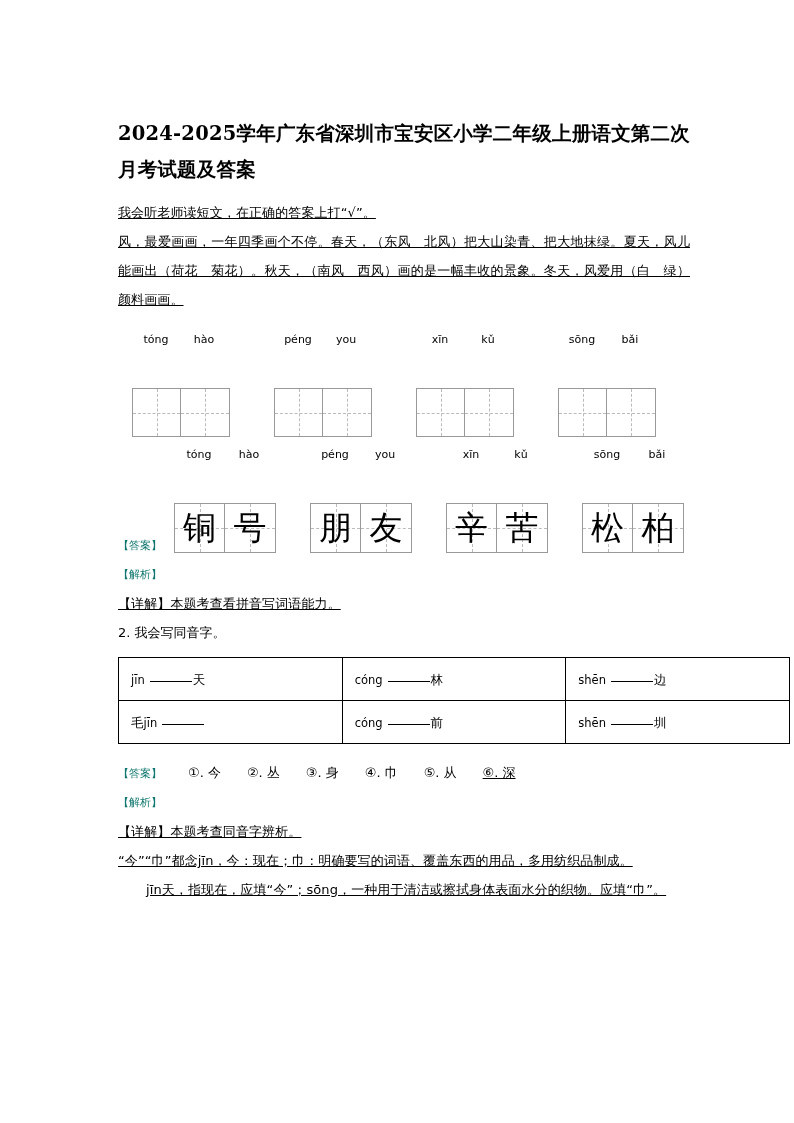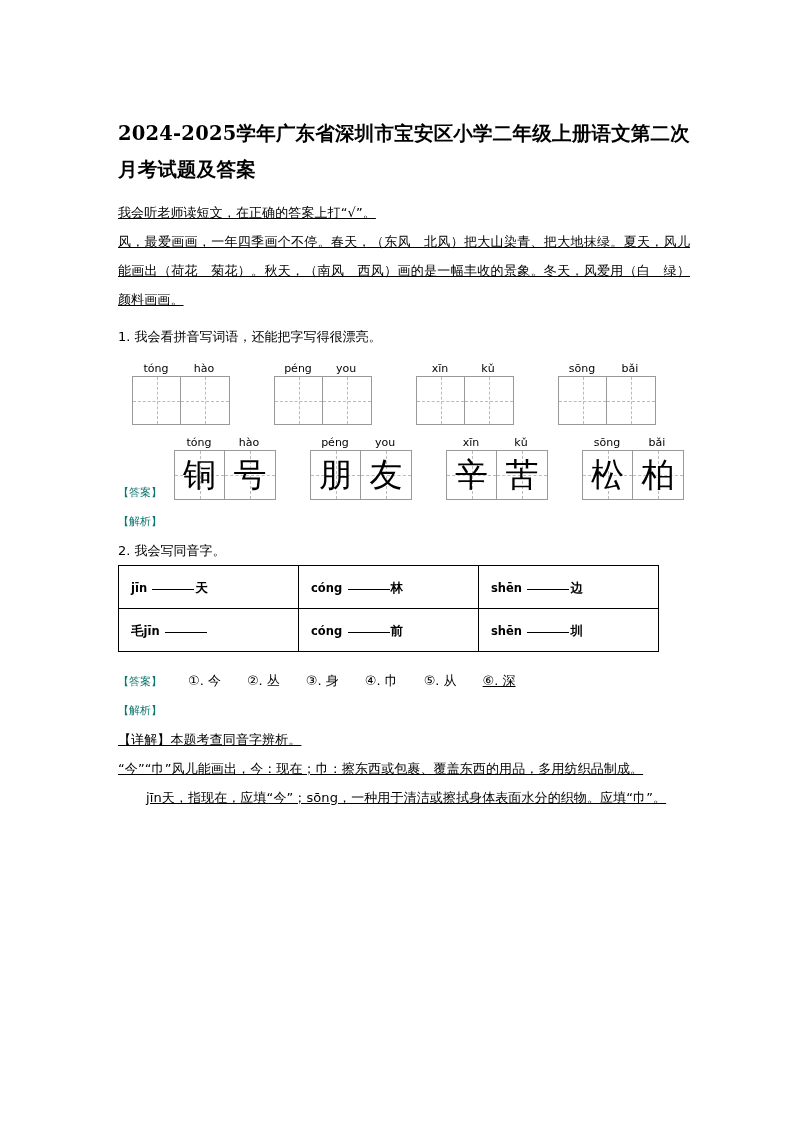--- a/index.html
+++ b/index.html
@@ -57,21 +57,21 @@
   .gap-md { height: 14px; }
 
   
   .grid-row {
     display: flex;
     align-items: flex-end;
   }
   .grid-row.blank  { padding-left: 14px; gap: 44px; margin-top: 10px; }
   .grid-row.answer { padding-left: 56px; gap: 34px; margin-top: 10px; }
 
-  .word-block { display: flex; flex-direction: column; }
+  .word-block { display: flex; flex-direction: column; gap: 41px; }
   .pinyin-pair {
     display: flex;
     font-family: "DejaVu Sans", "Liberation Sans", sans-serif;
     font-size: 11px;
     line-height: 15px;
     color: #000;
   }
   .pinyin-pair span {
     width: 48px;
     text-align: center;
@@ -138,24 +138,24 @@
     margin-left: 26px;
     display: flex;
     justify-content: space-between;
   }
   .ans-items .ai { margin-right: 26px; white-space: nowrap; }
   .ans-items .ai:last-child { margin-right: 0; text-decoration: underline; }
 
   
   table.hz {
     border-collapse: collapse;
-    width: 541px;
+    width: 672px;
+    margin-top: 10px;
     margin-left: 0;
     table-layout: fixed;
-    font-weight: bold;
   }
   table.hz td {
     border: 1px solid #000000;
     height: 42px;
     padding: 0 12px;
     font-family: "DejaVu Sans", "Liberation Sans", sans-serif;
     font-size: 12.5px;
     vertical-align: middle;
     white-space: nowrap;
   }
@@ -179,24 +179,20 @@
 <div class="page">
 
   <h1 class="doc-title">2024-2025学年广东省深圳市宝安区小学二年级上册语文第二次月考试题及答案</h1>
 
   <p class="para">我会听老师读短文，在正确的答案上打“√”。</p>
 
   <p class="para">风，最爱画画，一年四季画个不停。春天，（东风　北风）把大山染青、把大地抹绿。夏天，风儿能画出（荷花　菊花）。秋天，（南风　西风）画的是一幅丰收的景象。冬天，风爱用（白　绿）颜料画画。</p>
 
   <div class="gap-sm"></div>
 
-  <p class="q-line">
-    <span>1.</span>
-    <span>我会看拼音写词语，还能把字写得很漂亮。</span>
-  </p>
 
   <div class="grid-row blank">
     <div class="word-block">
       <div class="pinyin-pair">
         <span>tóng</span>
         <span>hào</span>
       </div>
       <div class="tzg">
         <div class="tzg-cell">
             <span class="han"></span>
@@ -309,20 +305,21 @@
     </div>
   </div>
 
   <div style="margin-top:-22px;">
     <span class="lbl-blue">【答案】</span>
   </div>
   <div>
     <span class="lbl-blue">【解析】</span>
   </div>
 
+  <p class="para">【详解】本题考查看拼音写词语能力。</p>
 
   <p class="q-line">
     <span>2.</span>
     <span>我会写同音字。</span>
   </p>
 
   <table class="hz">
     <tbody>
       <tr>
         <td>
@@ -367,16 +364,16 @@
       <span class="ai">⑤. 从</span>
       <span class="ai">⑥. 深</span>
     </span>
   </div>
 
   <div>
     <span class="lbl-blue">【解析】</span>
   </div>
 
   <p class="para">【详解】本题考查同音字辨析。</p>
-  <p class="para">“今”“巾”风儿能画出，今：现在；巾：擦东西或包裹、覆盖东西的用品，多用纺织品制成。</p>
+  <p class="para">“今”“巾”都念jīn，今：现在；巾：明确要写的词语、覆盖东西的用品，多用纺织品制成。</p>
   <p class="para ans-indent">jīn天，指现在，应填“今”；sōng，一种用于清洁或擦拭身体表面水分的织物。应填“巾”。</p>
 
 </div>
 
 </body></html>

